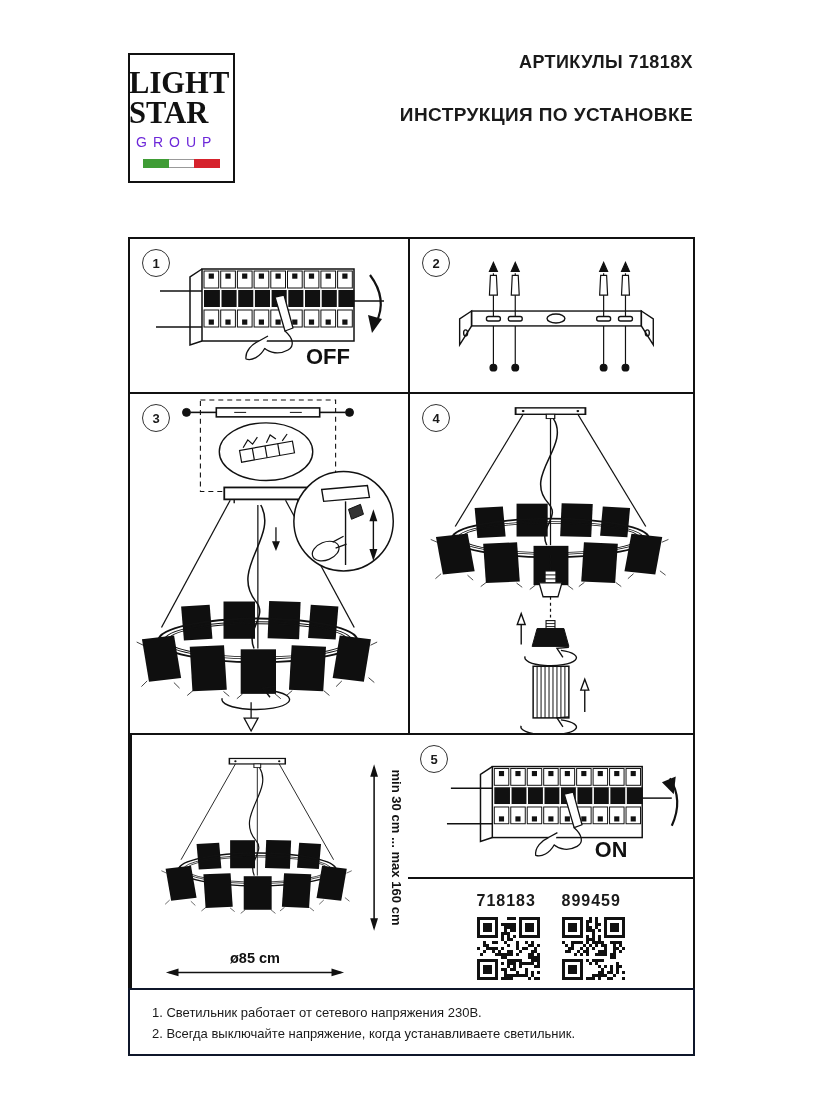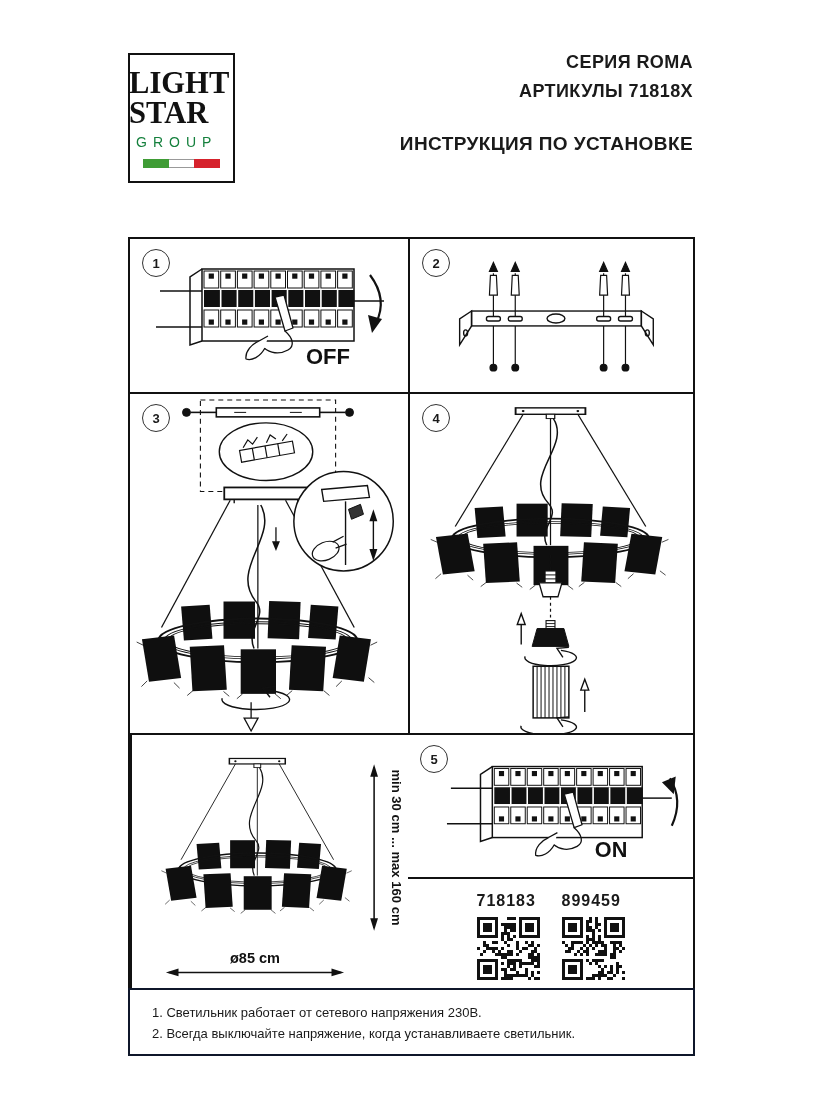--- a/index.html
+++ b/index.html
@@ -4,21 +4,21 @@
 <style>
   html,body{margin:0;padding:0;background:#fff;}
   body{width:826px;height:1100px;font-family:"Liberation Sans",sans-serif;color:#1a1a1a;}
   .page{position:relative;width:826px;height:1100px;background:#fff;overflow:hidden;}
 
   
   .logo-box{position:absolute;left:128px;top:53px;width:107px;height:130px;border:2px solid #111;
     box-sizing:border-box;text-align:left;padding-top:12px;background:#fff;}
   .logo-word{font-family:"Liberation Serif",serif;font-weight:700;font-size:30px;line-height:30px;
     letter-spacing:0px;color:#111;transform:scale(1.02,1.08);}
-  .logo-group{font-size:14px;line-height:16px;letter-spacing:6px;text-indent:6px;color:#15803d;margin-top:7px;}
+  .logo-group{font-size:14px;line-height:16px;letter-spacing:6px;text-indent:6px;color:#6d28d9;margin-top:7px;}
   .flag{display:flex;height:9px;margin:9px 13px 0 13px;}
   .flag span{flex:1;box-sizing:border-box;}
   .flag .mid{border:1px solid #999;border-left:none;border-right:none;}
 
   .header-text{position:absolute;right:133px;top:48px;text-align:right;}
   .series-line{font-weight:700;font-size:18px;line-height:29px;letter-spacing:.4px;}
   .inst-title{margin-top:24px;font-weight:700;font-size:19px;line-height:28px;letter-spacing:.4px;}
 
   
   .grid{position:absolute;left:128px;top:237px;width:567px;box-sizing:border-box;border:2px solid #111;
@@ -164,21 +164,20 @@
       <div class="logo-word">LIGHT</div>
       <div class="logo-word">STAR</div>
       <div class="logo-group">GROUP</div>
       <div class="flag">
         <span style="background: rgb(63, 156, 53);"></span>
           <span class="mid" style="background: rgb(255, 255, 255);"></span>
           <span style="background: rgb(214, 34, 44);"></span>
       </div>
     </div>
     <div class="header-text">
-      <div class="series-line">СЕРИЯ ROMA</div>
       <div class="series-line">АРТИКУЛЫ 71818X</div>
       <div class="inst-title">
         <div>ИНСТРУКЦИЯ ПО УСТАНОВКЕ</div>
       </div>
     </div>
   </header>
 
   <div class="grid">
 
     <section class="cell">

